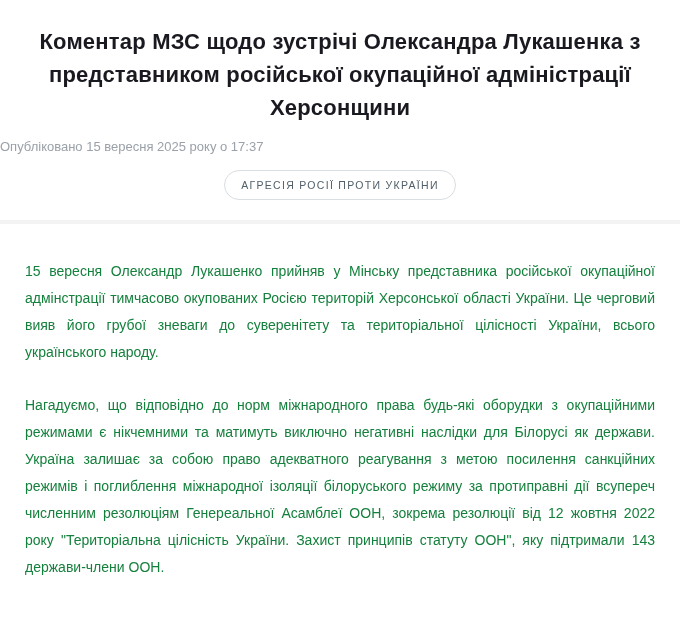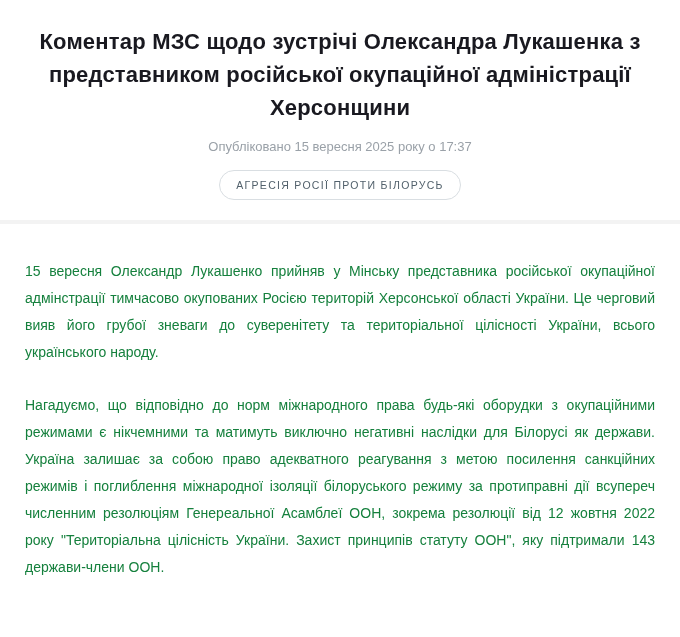--- a/index.html
+++ b/index.html
@@ -12,21 +12,21 @@
     color: #191920;
     font-weight: 700;
     font-size: 22px;
     line-height: 33px;
     letter-spacing: 0.2px;
   }
   .title-line { display: block; }
 
   .published {
     margin-top: 15px;
-    text-align: center;
+    text-align: left;
     color: #9aa1a8;
     font-size: 13px;
     line-height: 16px;
   }
 
   .tags {
     margin-top: 15px;
     display: flex;
     justify-content: center;
     align-items: center;
@@ -75,21 +75,21 @@
   <h1 class="title">
     <span class="title-line">Коментар МЗС щодо зустрічі Олександра Лукашенка з</span>
     <span class="title-line">представником російської окупаційної адміністрації</span>
     <span class="title-line">Херсонщини</span>
   </h1>
 
   <div class="published">Опубліковано 15 вересня 2025 року о 17:37</div>
 
   <div class="tags">
     <a class="tag">
-      <span>АГРЕСІЯ РОСІЇ ПРОТИ БІЛОРУСЬ</span>
+      <span>АГРЕСІЯ РОСІЇ ПРОТИ УКРАЇНИ</span>
     </a>
   </div>
 
   <div class="divider"></div>
 
   <div class="content">
     <p>15 вересня Олександр Лукашенко прийняв у Мінську представника російської окупаційної адмінстрації тимчасово окупованих Росією територій Херсонської області України. Це черговий вияв його грубої зневаги до суверенітету та територіальної цілісності України, всього українського народу.</p>
     <p>Нагадуємо, що відповідно до норм міжнародного права будь-які оборудки з окупаційними режимами є нікчемними та матимуть виключно негативні наслідки для Білорусі як держави. Україна залишає за собою право адекватного реагування з метою посилення санкційних режимів і поглиблення міжнародної ізоляції білоруського режиму за протиправні дії всупереч численним резолюціям Генереальної Асамблеї ООН, зокрема резолюції від 12 жовтня 2022 року "Територіальна цілісність України. Захист принципів статуту ООН", яку підтримали 143 держави-члени ООН.</p>
 
   </div>

